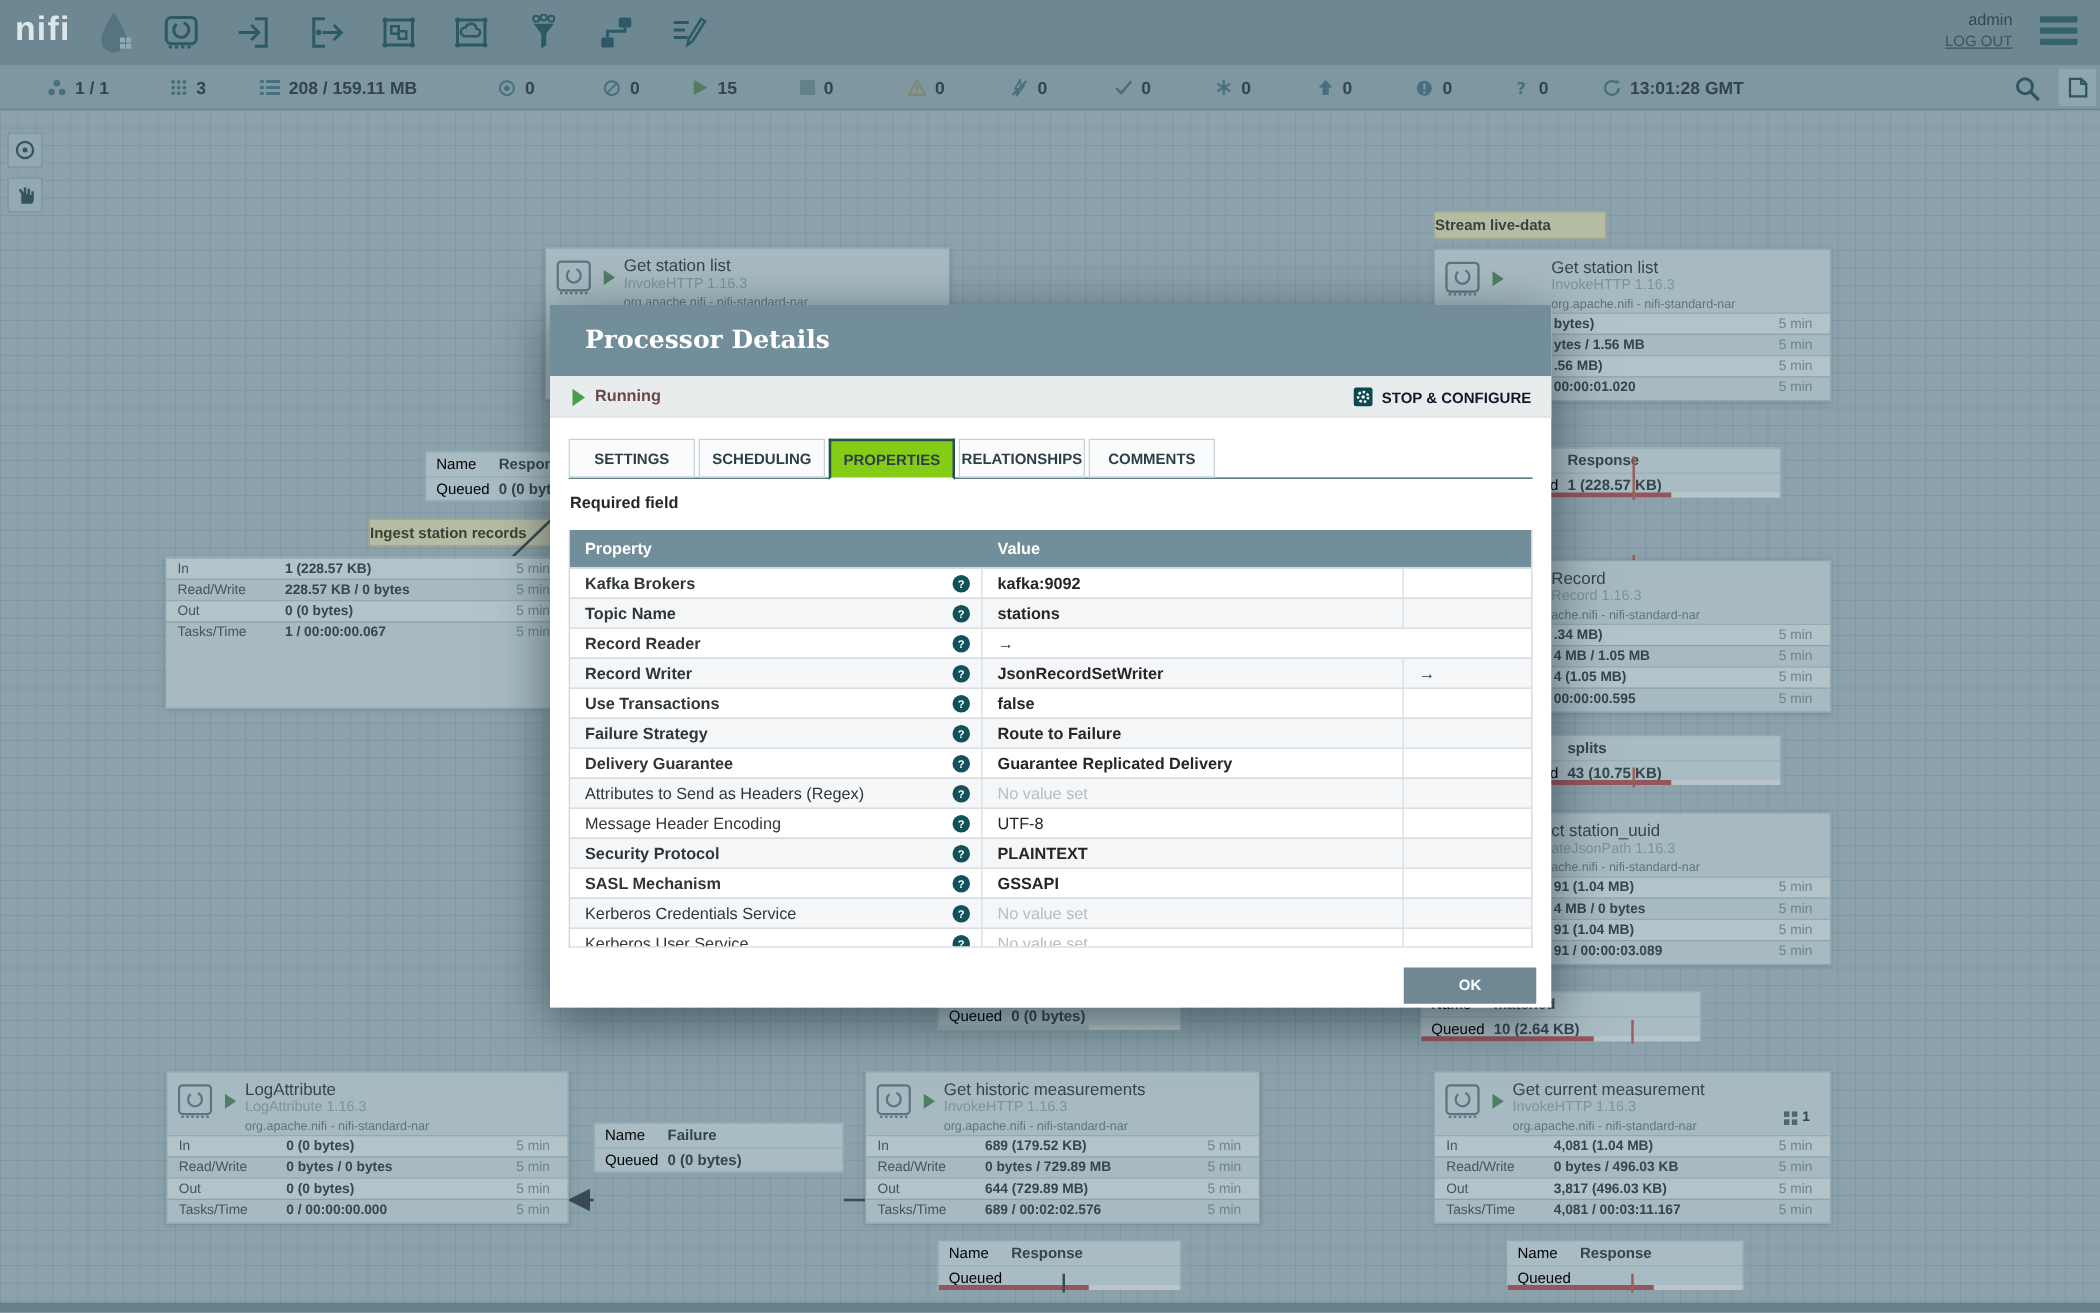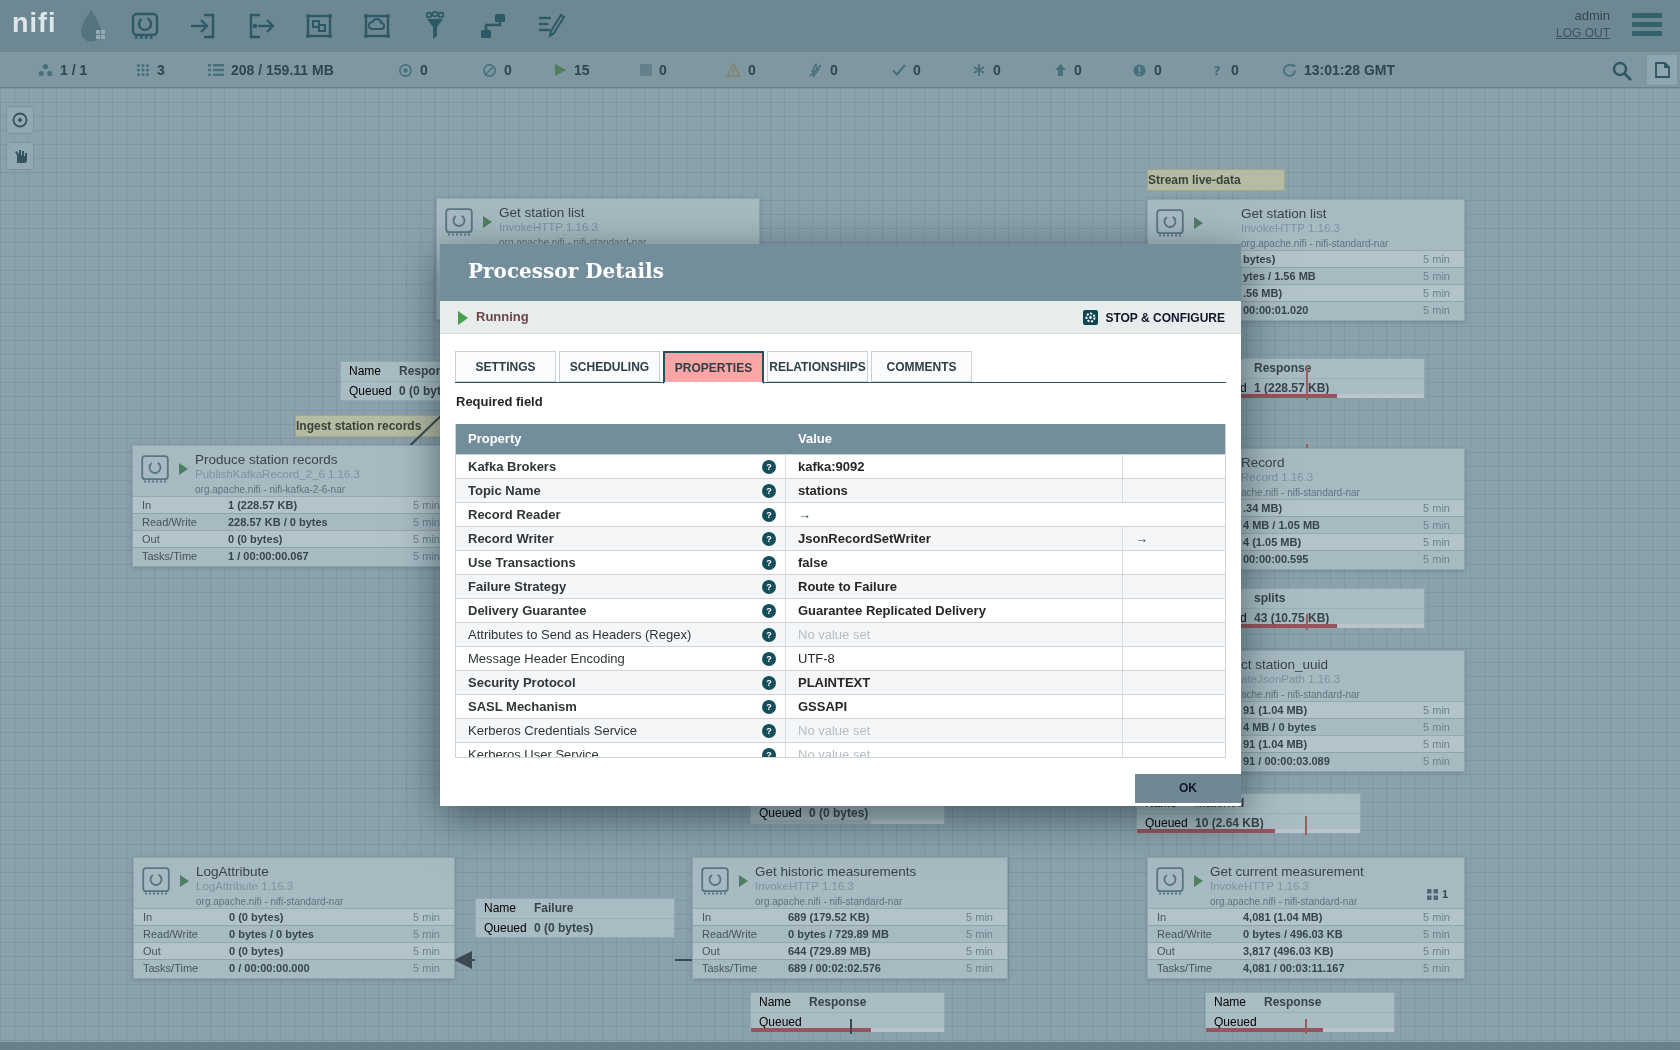--- a/index.html
+++ b/index.html
@@ -70,36 +70,36 @@
   .modal-shadow { position:absolute; left:440px; top:244px; width:801px; height:562px; z-index:10; box-shadow:0 10px 40px rgba(10,25,32,.55); }
   .modal { position:absolute; left:440px; top:244px; width:801px; height:562px; background:#fff; z-index:11; }
   .m-head { position:absolute; left:0; top:0; width:100%; height:57px; background:#728e9b; }
   .m-title { position:absolute; left:28px; top:15px; color:#fff; font-family:"DejaVu Serif", serif; font-size:20px; font-weight:700; }
   .m-status { position:absolute; left:0; top:57px; width:100%; height:33px; background:#e9eced; border-bottom:1px solid #d9dfe2; }
   .m-run-play { position:absolute; left:18px; top:10px; width:0; height:0; border-left:10px solid #44a04c; border-top:7px solid transparent; border-bottom:7px solid transparent; }
   .m-run-label { position:absolute; left:36px; top:8px; font-size:13px; font-weight:700; color:#6b4646; }
   .m-action { position:absolute; right:16px; top:8px; font-size:12px; font-weight:700; color:#0f172a; cursor:pointer; display:flex; gap:6px; align-items:center; }
   .m-tabs { position:absolute; left:15px; top:107px; width:771px; height:32px; border-bottom:1px solid #2a535e; }
   .tab { position:absolute; top:0; width:101px; height:31px; background:#fafbfc; border:1px solid #c8d2d6; font-size:12px; font-weight:700; color:#2d3e46; display:flex; align-items:center; justify-content:center; cursor:pointer; }
-  .tab.active { background:#fca5a5; border:2px solid #24505b; border-bottom:2px solid #fff; height:33px; z-index:2; }
+  .tab.active { background:#84cc16; border:2px solid #24505b; border-bottom:2px solid #fff; height:33px; z-index:2; }
   .m-note { position:absolute; left:16px; top:150px; font-size:13px; font-weight:700; color:#262626; }
   .m-table { position:absolute; left:15px; top:180px; width:771px; height:334px; border:1px solid #ccd4d9; border-top:none; overflow:hidden; }
   .t-head { display:flex; height:30px; background:#728e9b; color:#fff; font-size:13px; font-weight:700; line-height:30px; }
   .t-head .th-prop { width:330px; padding-left:12px; }
   .t-head .th-val { width:337px; padding-left:12px; }
   .t-row { display:flex; height:24px; border-top:1px solid #ccd4d9; background:#fff; font-size:13px; line-height:23px; }
   .t-row.alt { background:#f4f6f8; }
   .td-prop { position:relative; width:330px; padding-left:12px; color:#303638; border-right:1px solid #d7dde0; white-space:nowrap; overflow:hidden; }
   .t-row.req .td-prop, .t-row.req .td-val { font-weight:700; }
   .help { position:absolute; right:9px; top:5px; width:14px; height:14px; border-radius:50%; background:#14505a; color:#fff; font-size:9px; font-weight:700; text-align:center; line-height:14px; cursor:pointer; }
   .td-val { width:337px; padding-left:12px; color:#262626; border-right:1px solid #d7dde0; white-space:nowrap; overflow:hidden; }
   .td-val.noval { color:#b8bec1; font-weight:400 !important; }
   .td-act { width:89px; padding-left:12px; }
   .goto { color:#12454d; font-weight:700; cursor:pointer; }
-  .ok-btn { position:absolute; right:0; bottom:3px; width:106px; height:29px; background:#6f8894; color:#0f172a; font-size:12px; font-weight:700; text-align:center; line-height:29px; cursor:pointer; }
+  .ok-btn { position:absolute; right:12px; bottom:3px; width:106px; height:29px; background:#6f8894; color:#ffffff; font-size:12px; font-weight:700; text-align:center; line-height:29px; cursor:pointer; }
 </style>
 </head>
 <body>
 
 <div class="app-header">
   <div class="logo">nifi</div>
   <span class="logo-drop">
     <svg width="30" height="36" viewBox="0 0 30 36">
         <path d="M13 2C13 2 3 16 3 24a10 10 0 0 0 20 0C23 16 13 2 13 2z" fill="#55747f"></path>
         <g fill="#93aab3">
@@ -594,33 +594,20 @@
           <span class="p-value">91 (1.04 MB)</span>
           <span class="p-time">5 min</span>
         </div>
         <div class="p-row ">
           <span class="p-label"></span>
           <span class="p-value">91 / 00:00:03.089</span>
           <span class="p-time">5 min</span>
         </div>
       </div>
       <div class="proc " style="left:132px;top:357px;width:323px;height:122px">
-        <div class="p-head">
-          <span class="p-icon"><svg width="28" height="28" viewBox="0 0 28 28">
-              <rect x="1.2" y="1.2" width="25.6" height="23" rx="3" fill="none" stroke="#5a7682" stroke-width="1.8"></rect>
-              <circle cx="14" cy="12.5" r="5.5" fill="none" stroke="#5a7682" stroke-width="1.8" stroke-dasharray="22 6"></circle>
-              <line x1="3" y1="26.5" x2="25" y2="26.5" stroke="#5a7682" stroke-width="1.8" stroke-dasharray="2 2"></line>
-            </svg></span>
-          <span class="p-play"></span>
-          <div class="p-titles">
-            <div class="p-title">Produce station records</div>
-            <div class="p-type">PublishKafkaRecord_2_6 1.16.3</div>
-            <div class="p-bundle">org.apache.nifi - nifi-kafka-2-6-nar</div>
-          </div>
-        </div>
         <div class="p-row odd">
           <span class="p-label">In</span>
           <span class="p-value">1 (228.57 KB)</span>
           <span class="p-time">5 min</span>
         </div>
         <div class="p-row ">
           <span class="p-label">Read/Write</span>
           <span class="p-value">228.57 KB / 0 bytes</span>
           <span class="p-time">5 min</span>
         </div>

